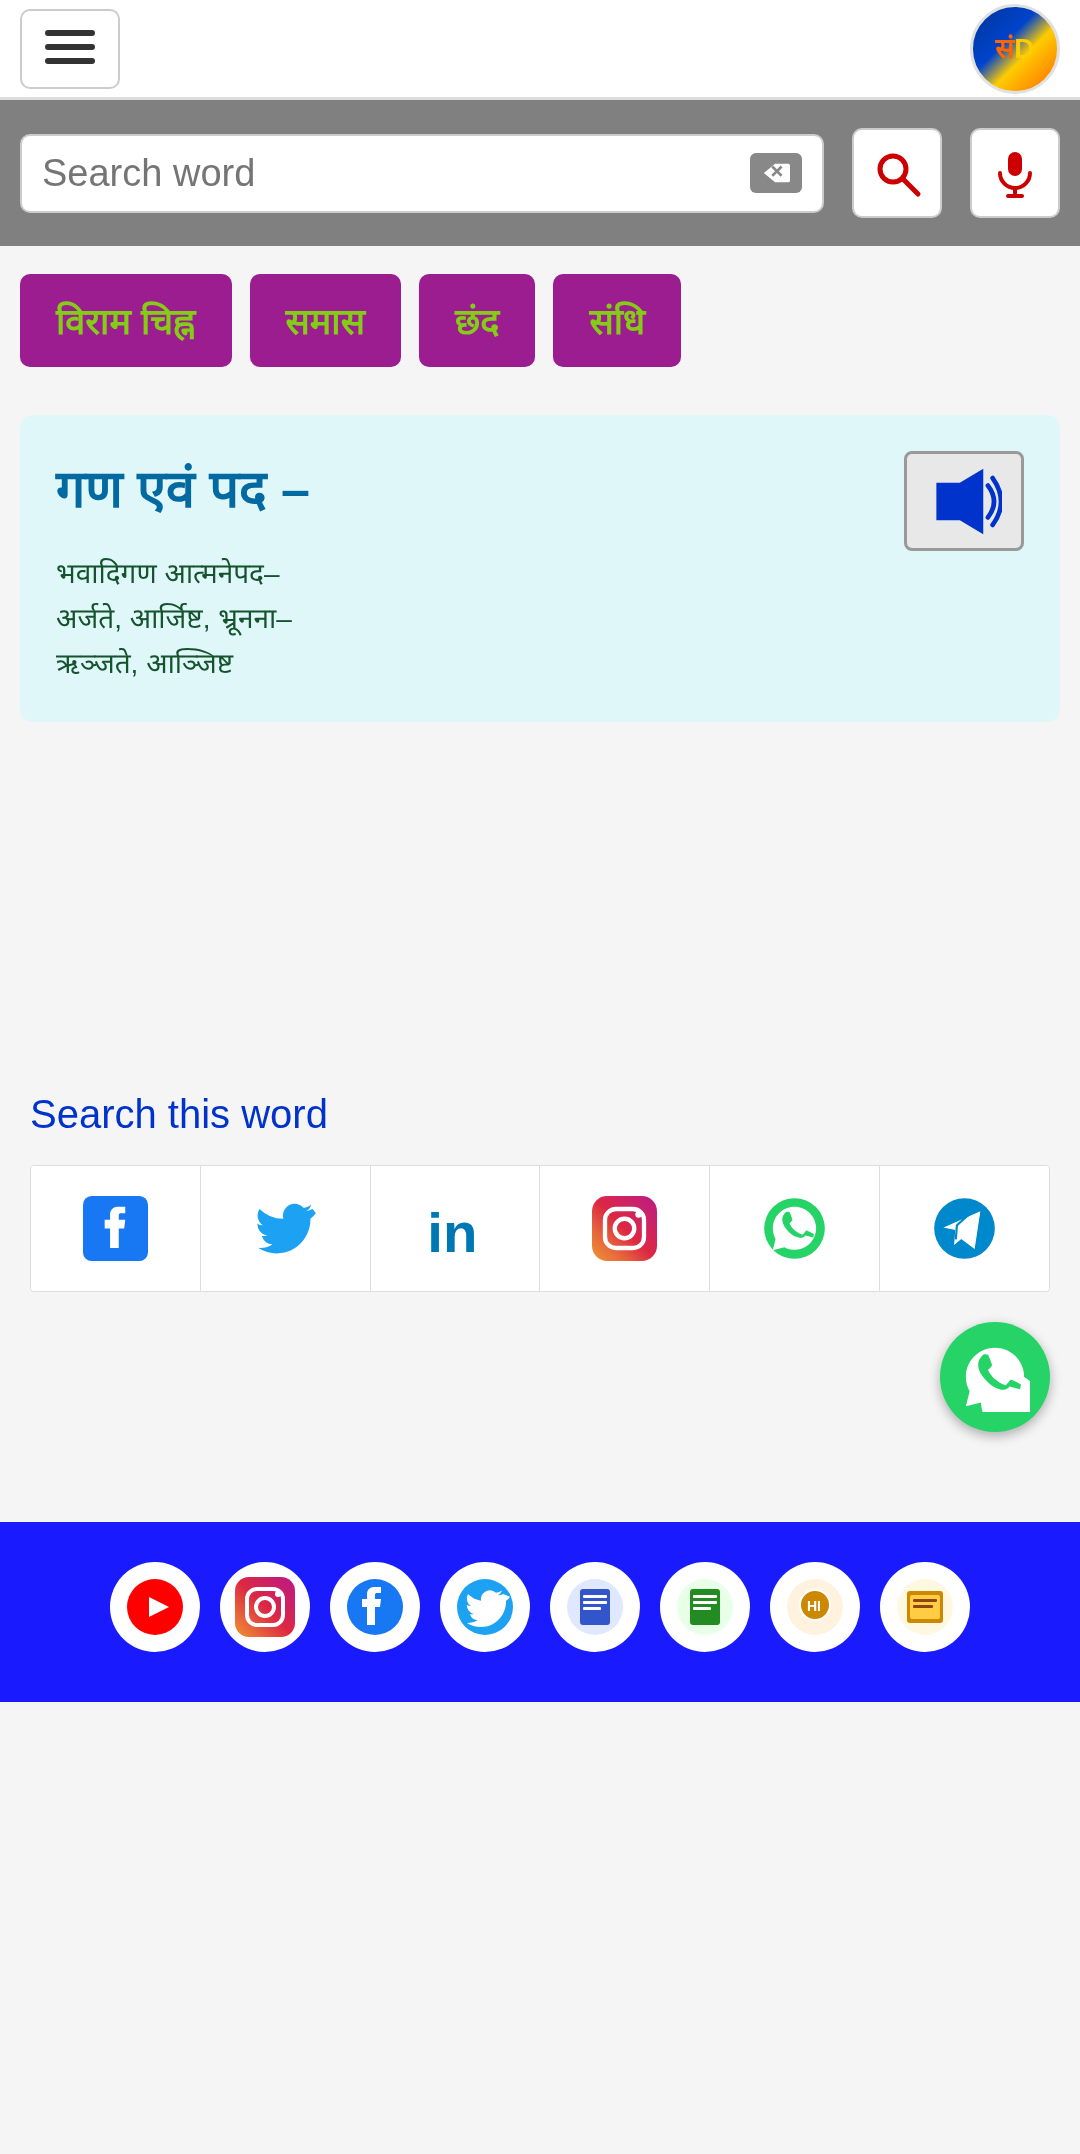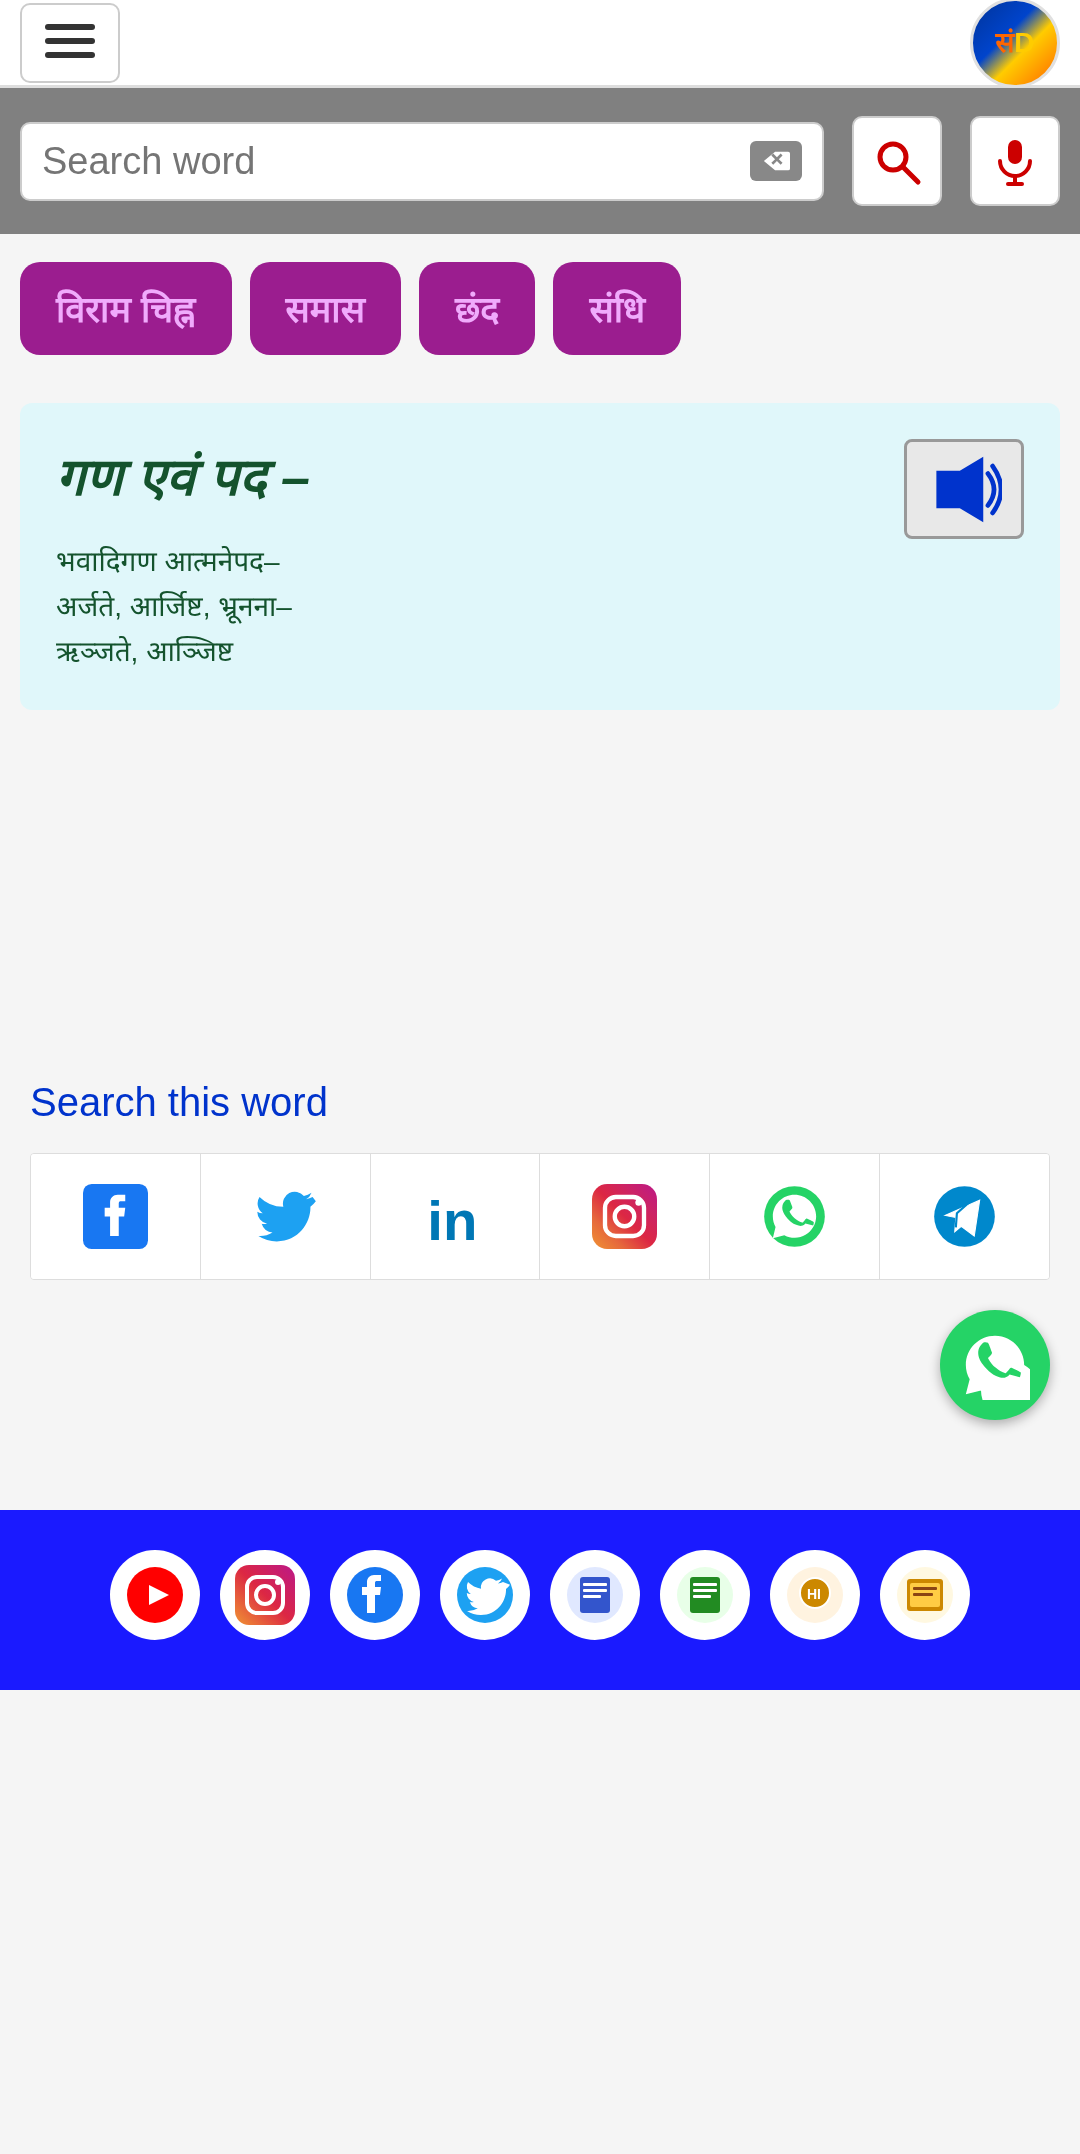--- a/index.html
+++ b/index.html
@@ -13,21 +13,21 @@
     }
 
     
     .header {
       display: flex;
       align-items: center;
       justify-content: space-between;
       background: #fff;
       padding: 28px 20px;
       border-bottom: 3px solid #ddd;
-      height: 88px;
+      height: 100px;
     }
     .hamburger-btn {
       width: 100px;
       height: 80px;
       border: 2px solid #ccc;
       border-radius: 10px;
       background: #fff;
       display: flex;
       align-items: center;
       justify-content: center;
@@ -134,44 +134,43 @@
     
     .category-section {
       background: #f5f5f5;
       padding: 28px 20px;
       display: flex;
       gap: 18px;
       flex-wrap: wrap;
     }
     .category-btn {
       background: #9b1d8f;
-      color: #f0abfc;
+      color: #84cc16;
       border: none;
-      border-radius: 20px;
+      border-radius: 10px;
       padding: 22px 36px;
       font-size: 36px;
       font-weight: bold;
       cursor: pointer;
       font-family: Arial, sans-serif;
     }
 
     
     .content-card {
       margin: 20px 20px;
       background: #e0f7fa;
       border-radius: 12px;
       padding: 36px 36px;
       position: relative;
     }
     .content-title {
       font-size: 52px;
       font-weight: bold;
-      color: #14532d;
+      color: #0369a1;
       margin-bottom: 30px;
-      font-style: italic;
     }
     .content-body {
       font-size: 28px;
       color: #14532d;
       line-height: 1.6;
       padding-right: 180px;
     }
     .audio-btn {
       position: absolute;
       top: 36px;

